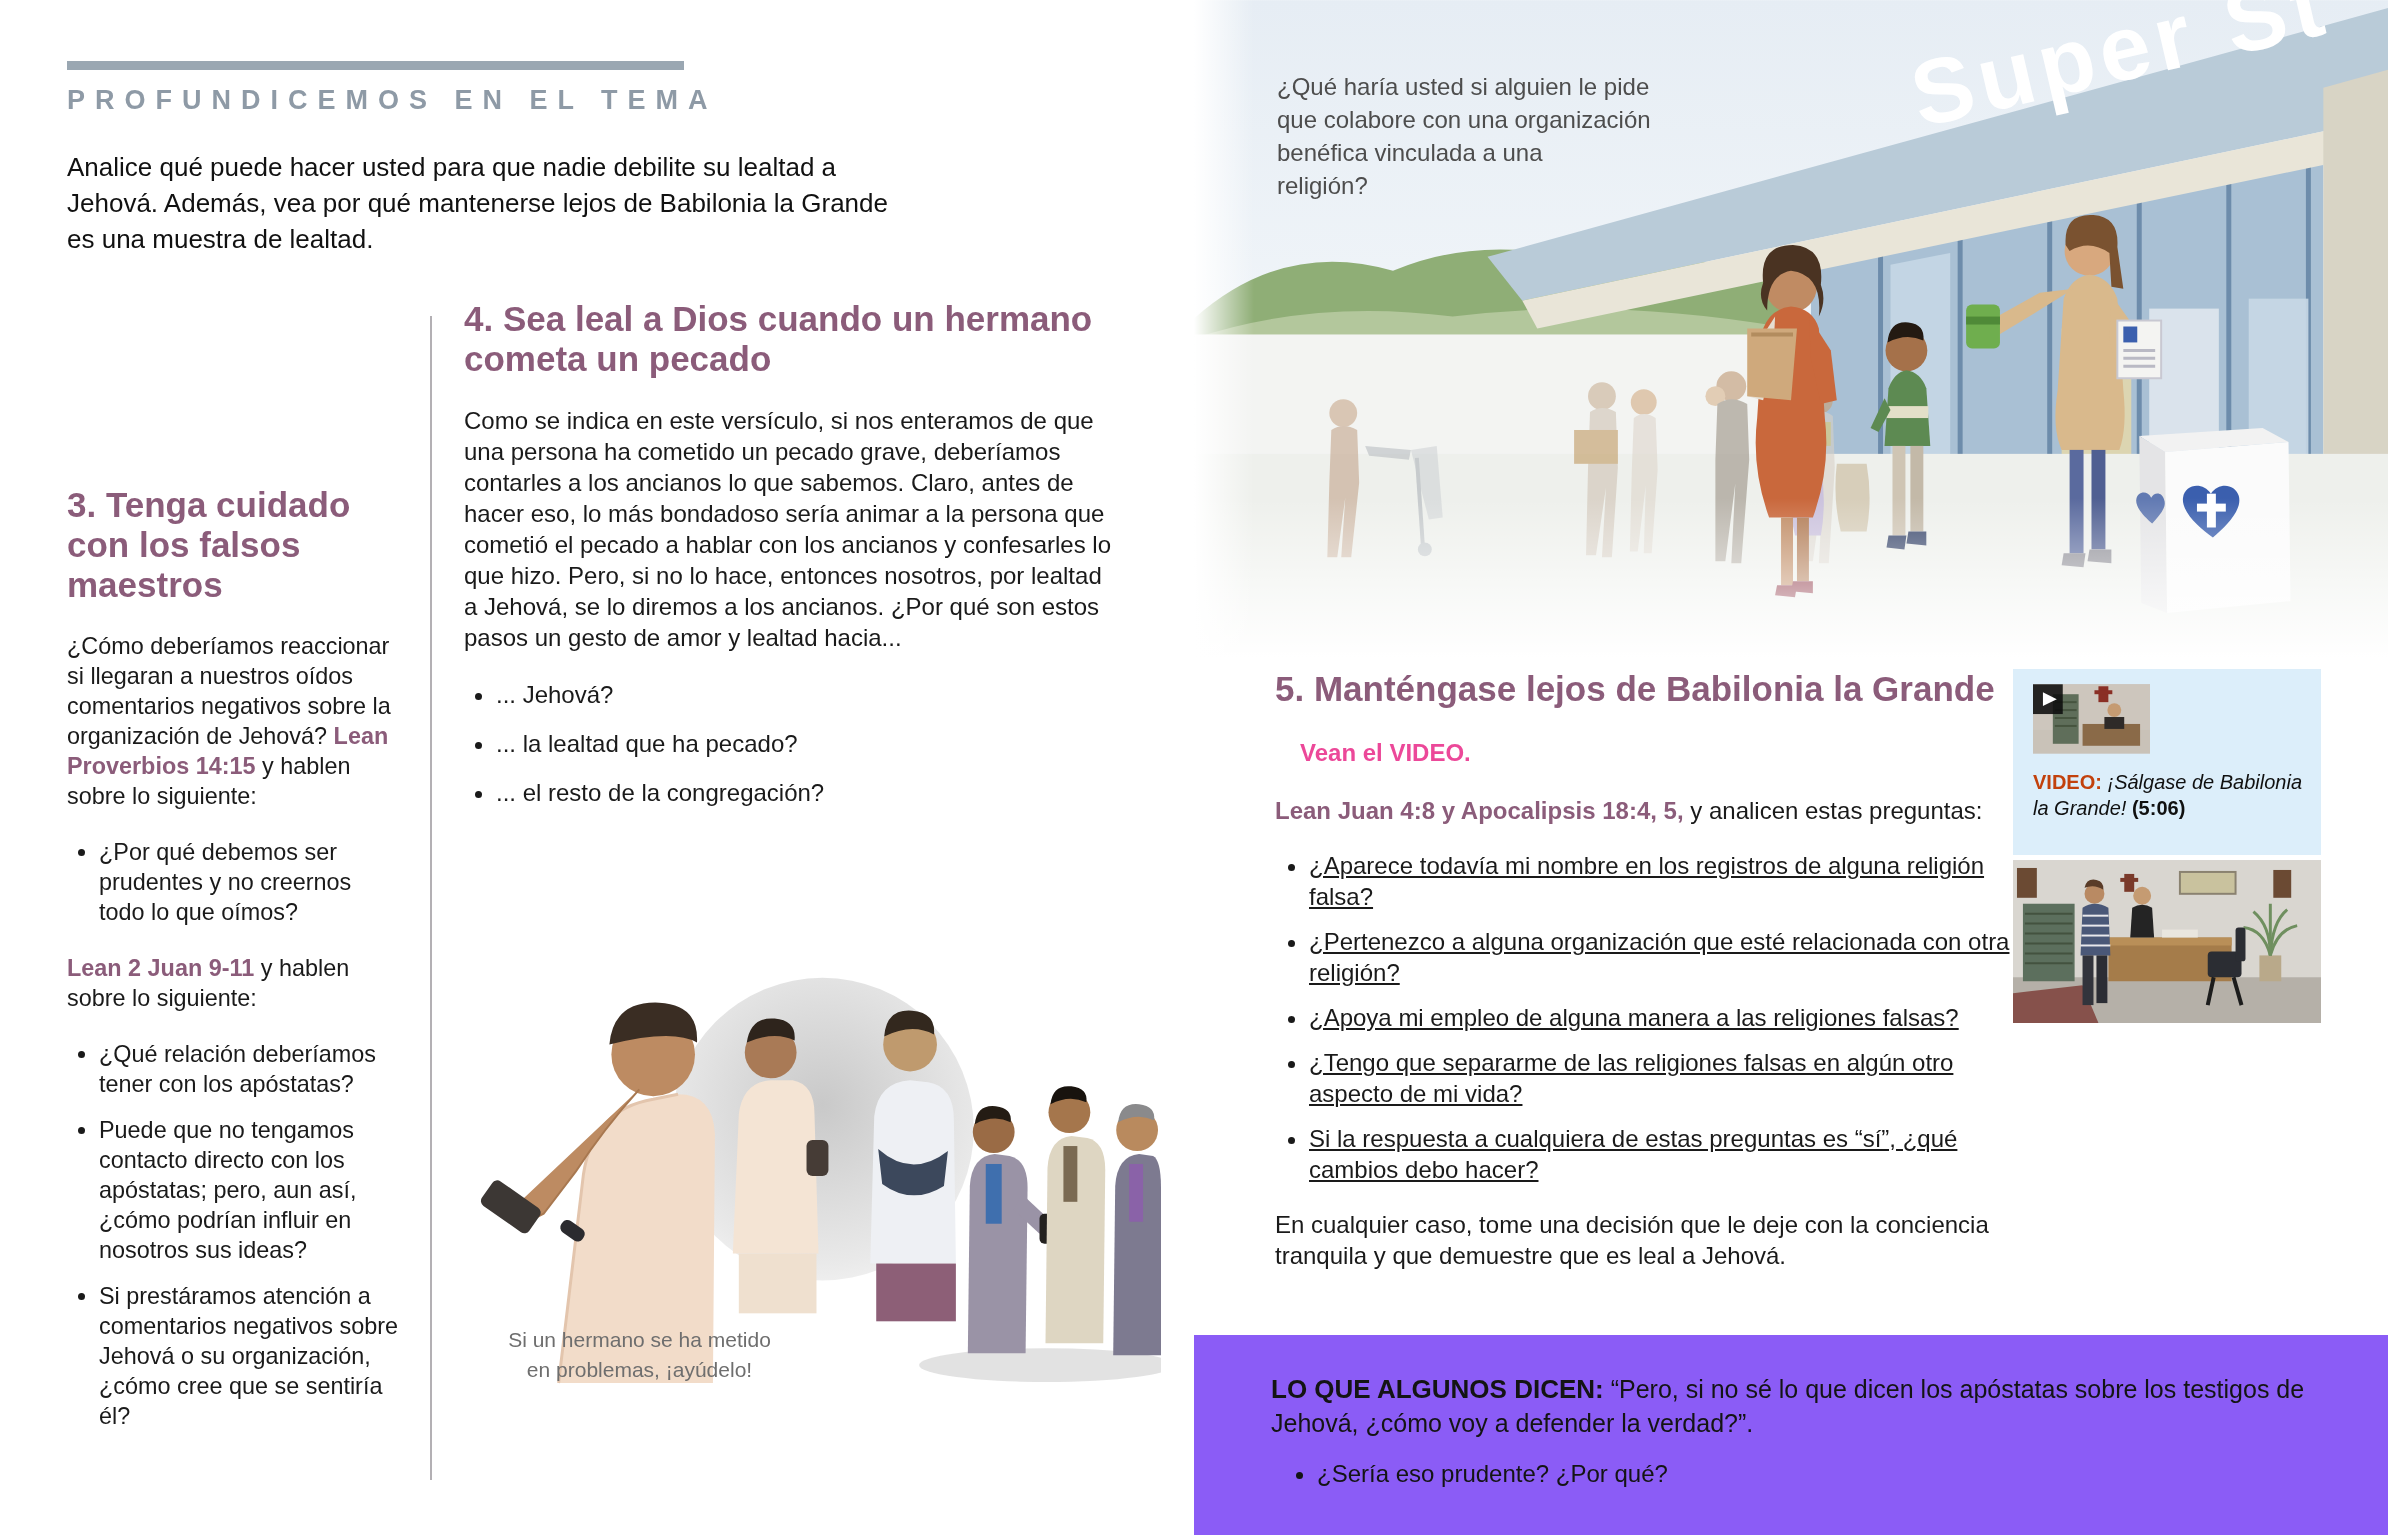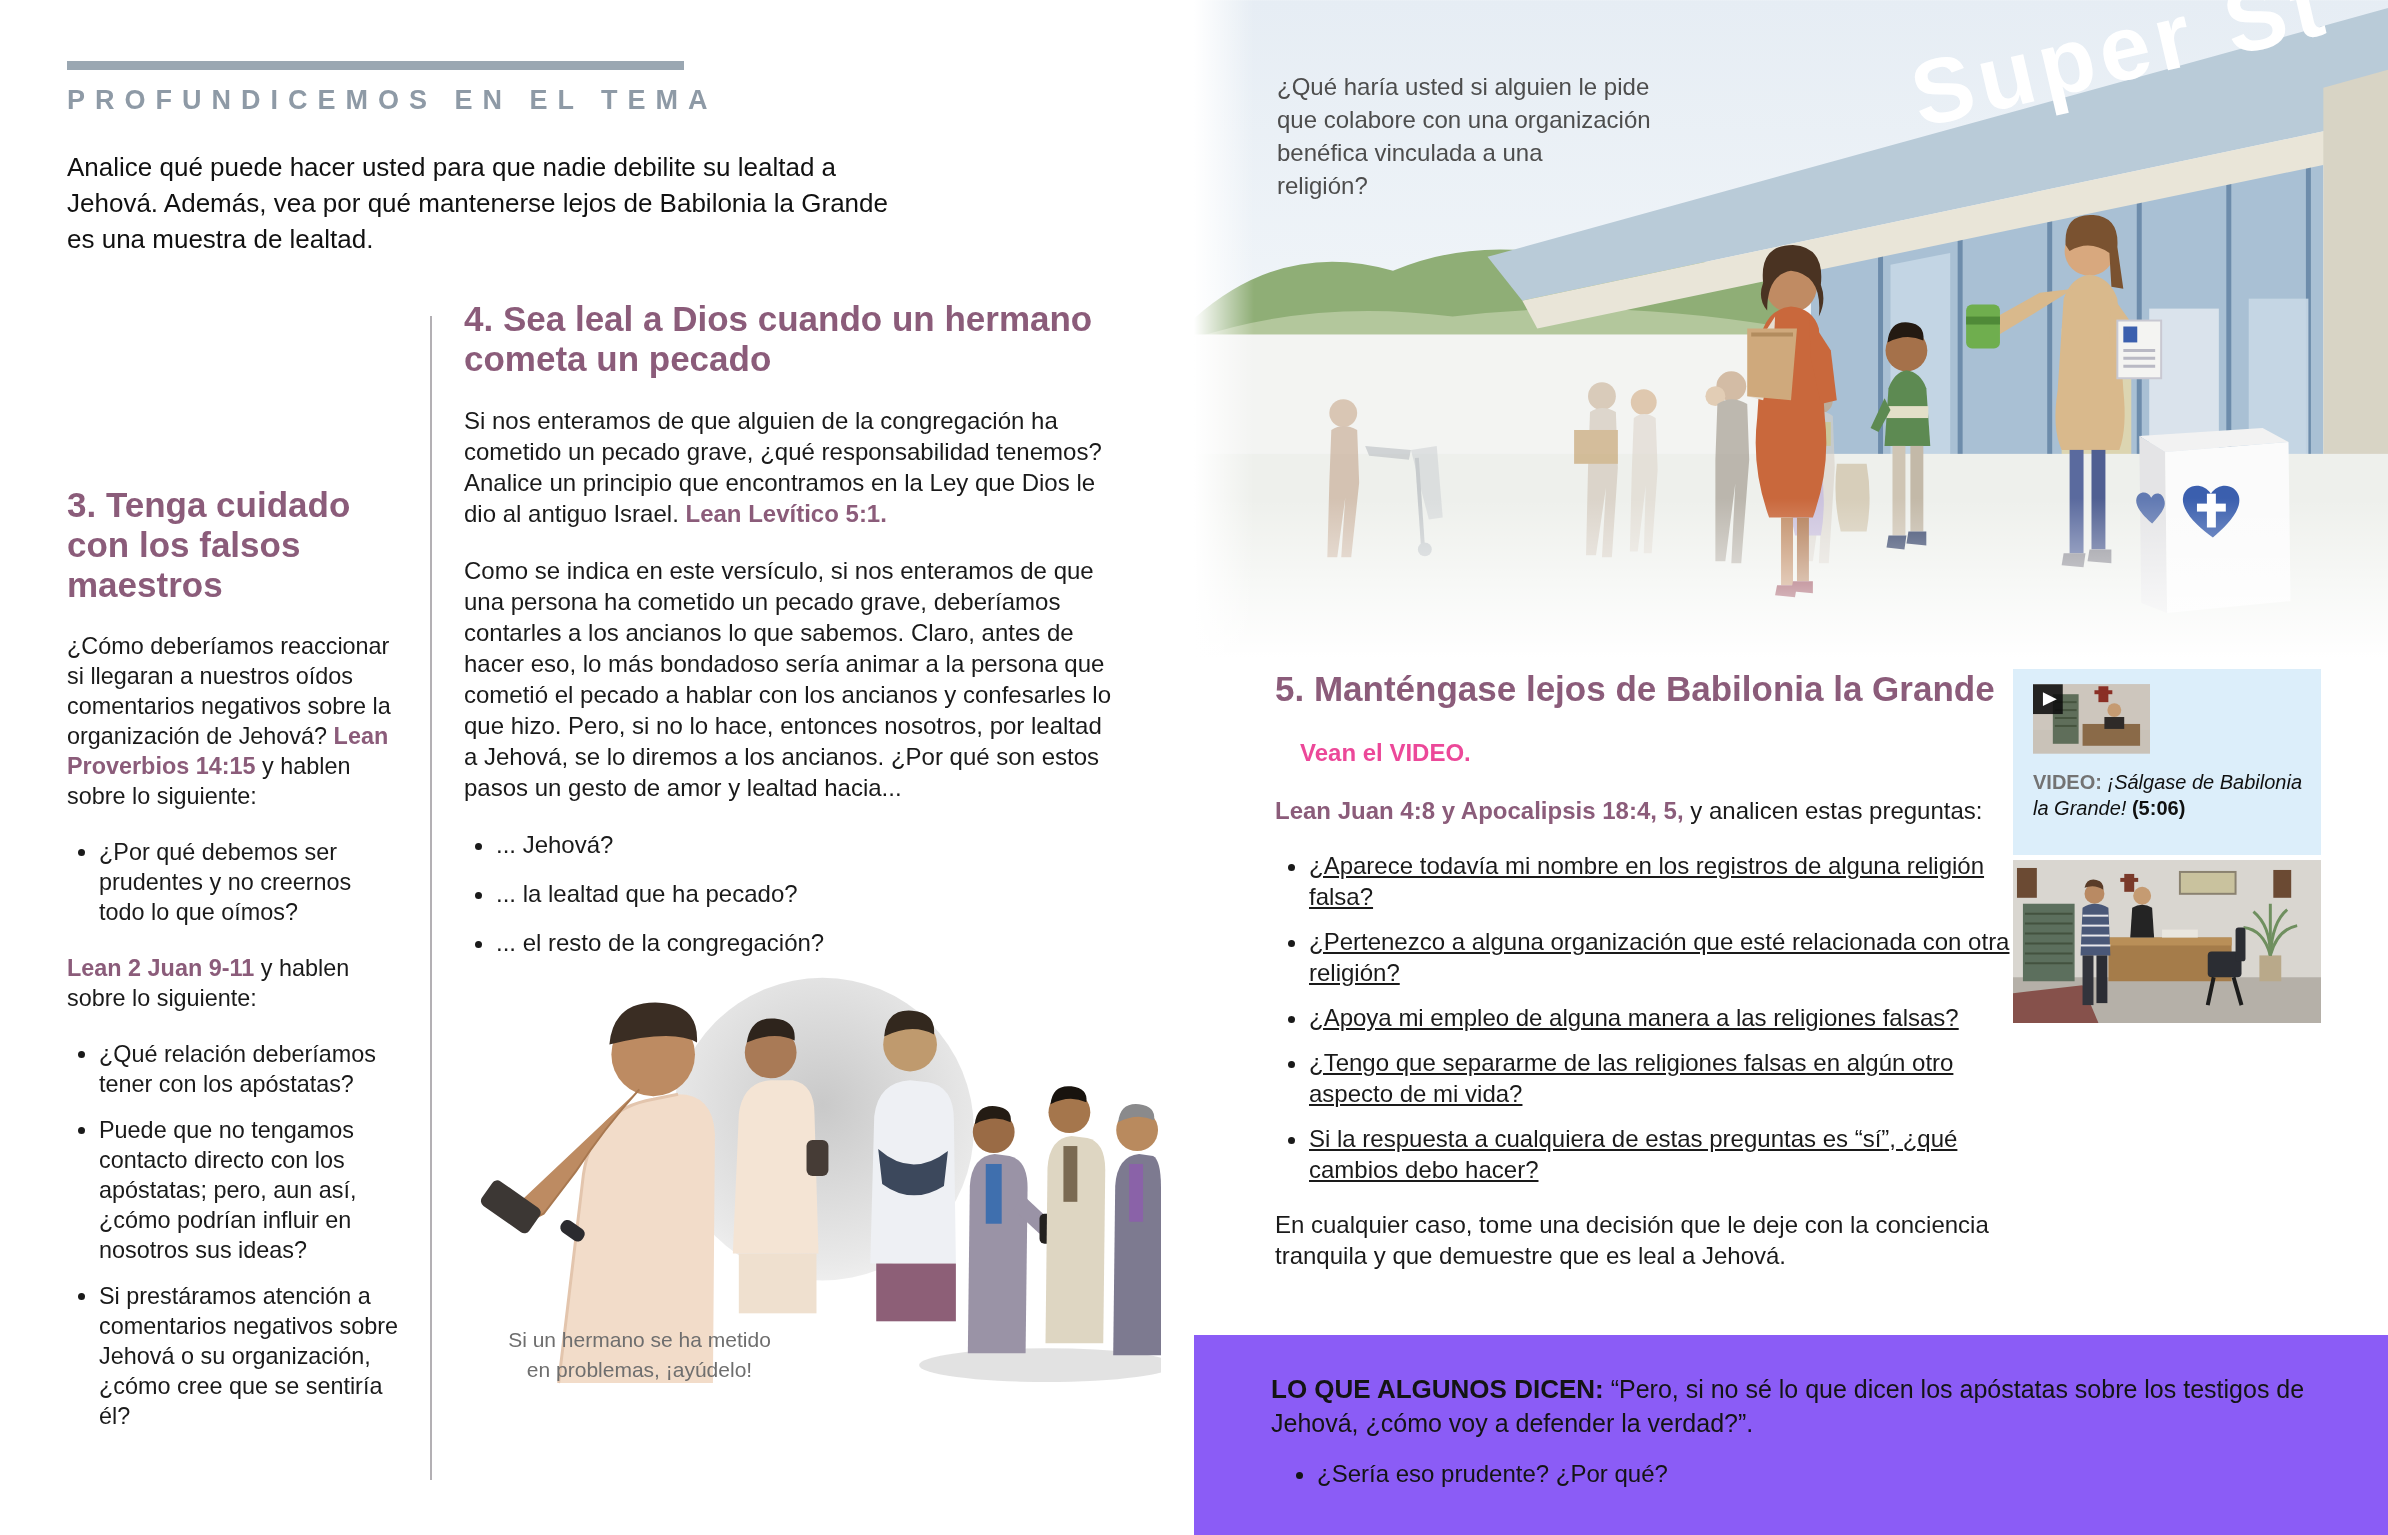--- a/index.html
+++ b/index.html
@@ -38,21 +38,21 @@
   .s5 h2{margin:0 0 30px 0;font-size:35px;line-height:40px;color:#8b5c7a;font-weight:700;}
   .s5 .video-line{margin:0 0 28px 0;font-size:24px;}
   .s5 p.lucas{margin:0 0 24px 0;font-size:24px;line-height:31px;}
   .s5 ul.b{margin:0 0 24px 0;padding-left:34px;text-decoration:underline;}
   .s5 ul.b li{font-size:24px;line-height:31px;margin-bottom:14px;}
   .s5 .closing{margin:6px 0 0 0;font-size:24px;line-height:31px;}
 
   .videobox{position:absolute;left:2013px;top:669px;width:308px;height:186px;background:#dceefa;}
   .thumb{position:absolute;left:20px;top:15px;width:117px;height:70px;cursor:pointer;}
   .vcap{position:absolute;left:20px;top:100px;width:274px;font-size:20px;line-height:26px;color:#101010;}
-  .vlabel{color:#737373;font-weight:700;}
+  .vlabel{color:#c2410c;font-weight:700;}
   .vtitle{font-weight:400;font-style:italic;}
   .vdur{font-weight:700;}
   .photo{position:absolute;left:2013px;top:860px;width:308px;height:163px;}
 
   .quotebox{position:absolute;left:1194px;top:1287px;width:1194px;height:249px;background:#8b5cf6;margin-top:48px;}
   .qwrap{position:absolute;left:77px;top:37px;width:1035px;font-size:25px;line-height:34px;color:#141414;}
   .qlabel{font-weight:700;font-size:26px;}
   .quotebox ul.b{margin:18px 0 0 0;padding-left:46px;}
   .quotebox ul.b li{font-size:24px;line-height:31px;}
 </style>
@@ -75,21 +75,20 @@
     <p><span class="plink">Lean 2 Juan 9-11</span><span> y hablen sobre lo siguiente:</span></p>
     <ul class="b">
       <li>¿Qué relación deberíamos tener con los apóstatas?</li>
       <li>Puede que no tengamos contacto directo con los apóstatas; pero, aun así, ¿cómo podrían influir en nosotros sus ideas?</li>
       <li>Si prestáramos atención a comentarios negativos sobre Jehová o su organización, ¿cómo cree que se sentiría él?</li>
     </ul>
   </div>
 
   <div class="col4">
     <h2 class="sec">4. Sea leal a Dios cuando un hermano cometa un pecado</h2>
-    <p><span>Si nos enteramos de que alguien de la congregación ha cometido un pecado grave, ¿qué responsabilidad tenemos? Analice un principio que encontramos en la Ley que Dios le dio al antiguo Israel. </span><span class="plink">Lean Levítico 5:1.</span></p>
     <p>Como se indica en este versículo, si nos enteramos de que una persona ha cometido un pecado grave, deberíamos contarles a los ancianos lo que sabemos. Claro, antes de hacer eso, lo más bondadoso sería animar a la persona que cometió el pecado a hablar con los ancianos y confesarles lo que hizo. Pero, si no lo hace, entonces nosotros, por lealtad a Jehová, se lo diremos a los ancianos. ¿Por qué son estos pasos un gesto de amor y lealtad hacia...</p>
     <ul class="b">
       <li>... Jehová?</li>
       <li>... la lealtad que ha pecado?</li>
       <li>... el resto de la congregación?</li>
     </ul>
   </div>
 
   <div class="mid-illo">
     <svg width="697" height="468" viewBox="0 0 700 470">

